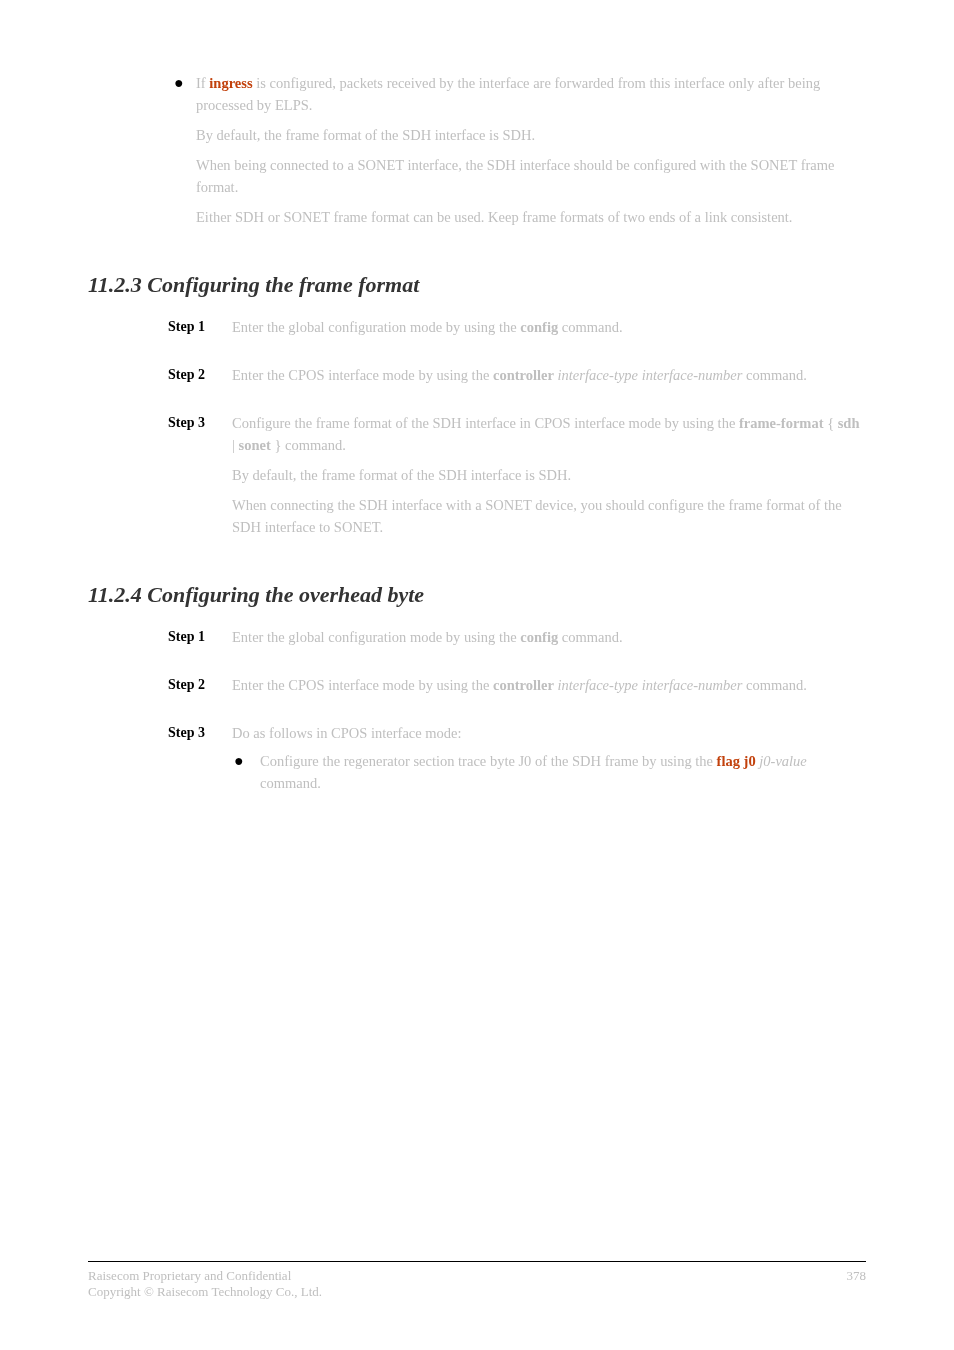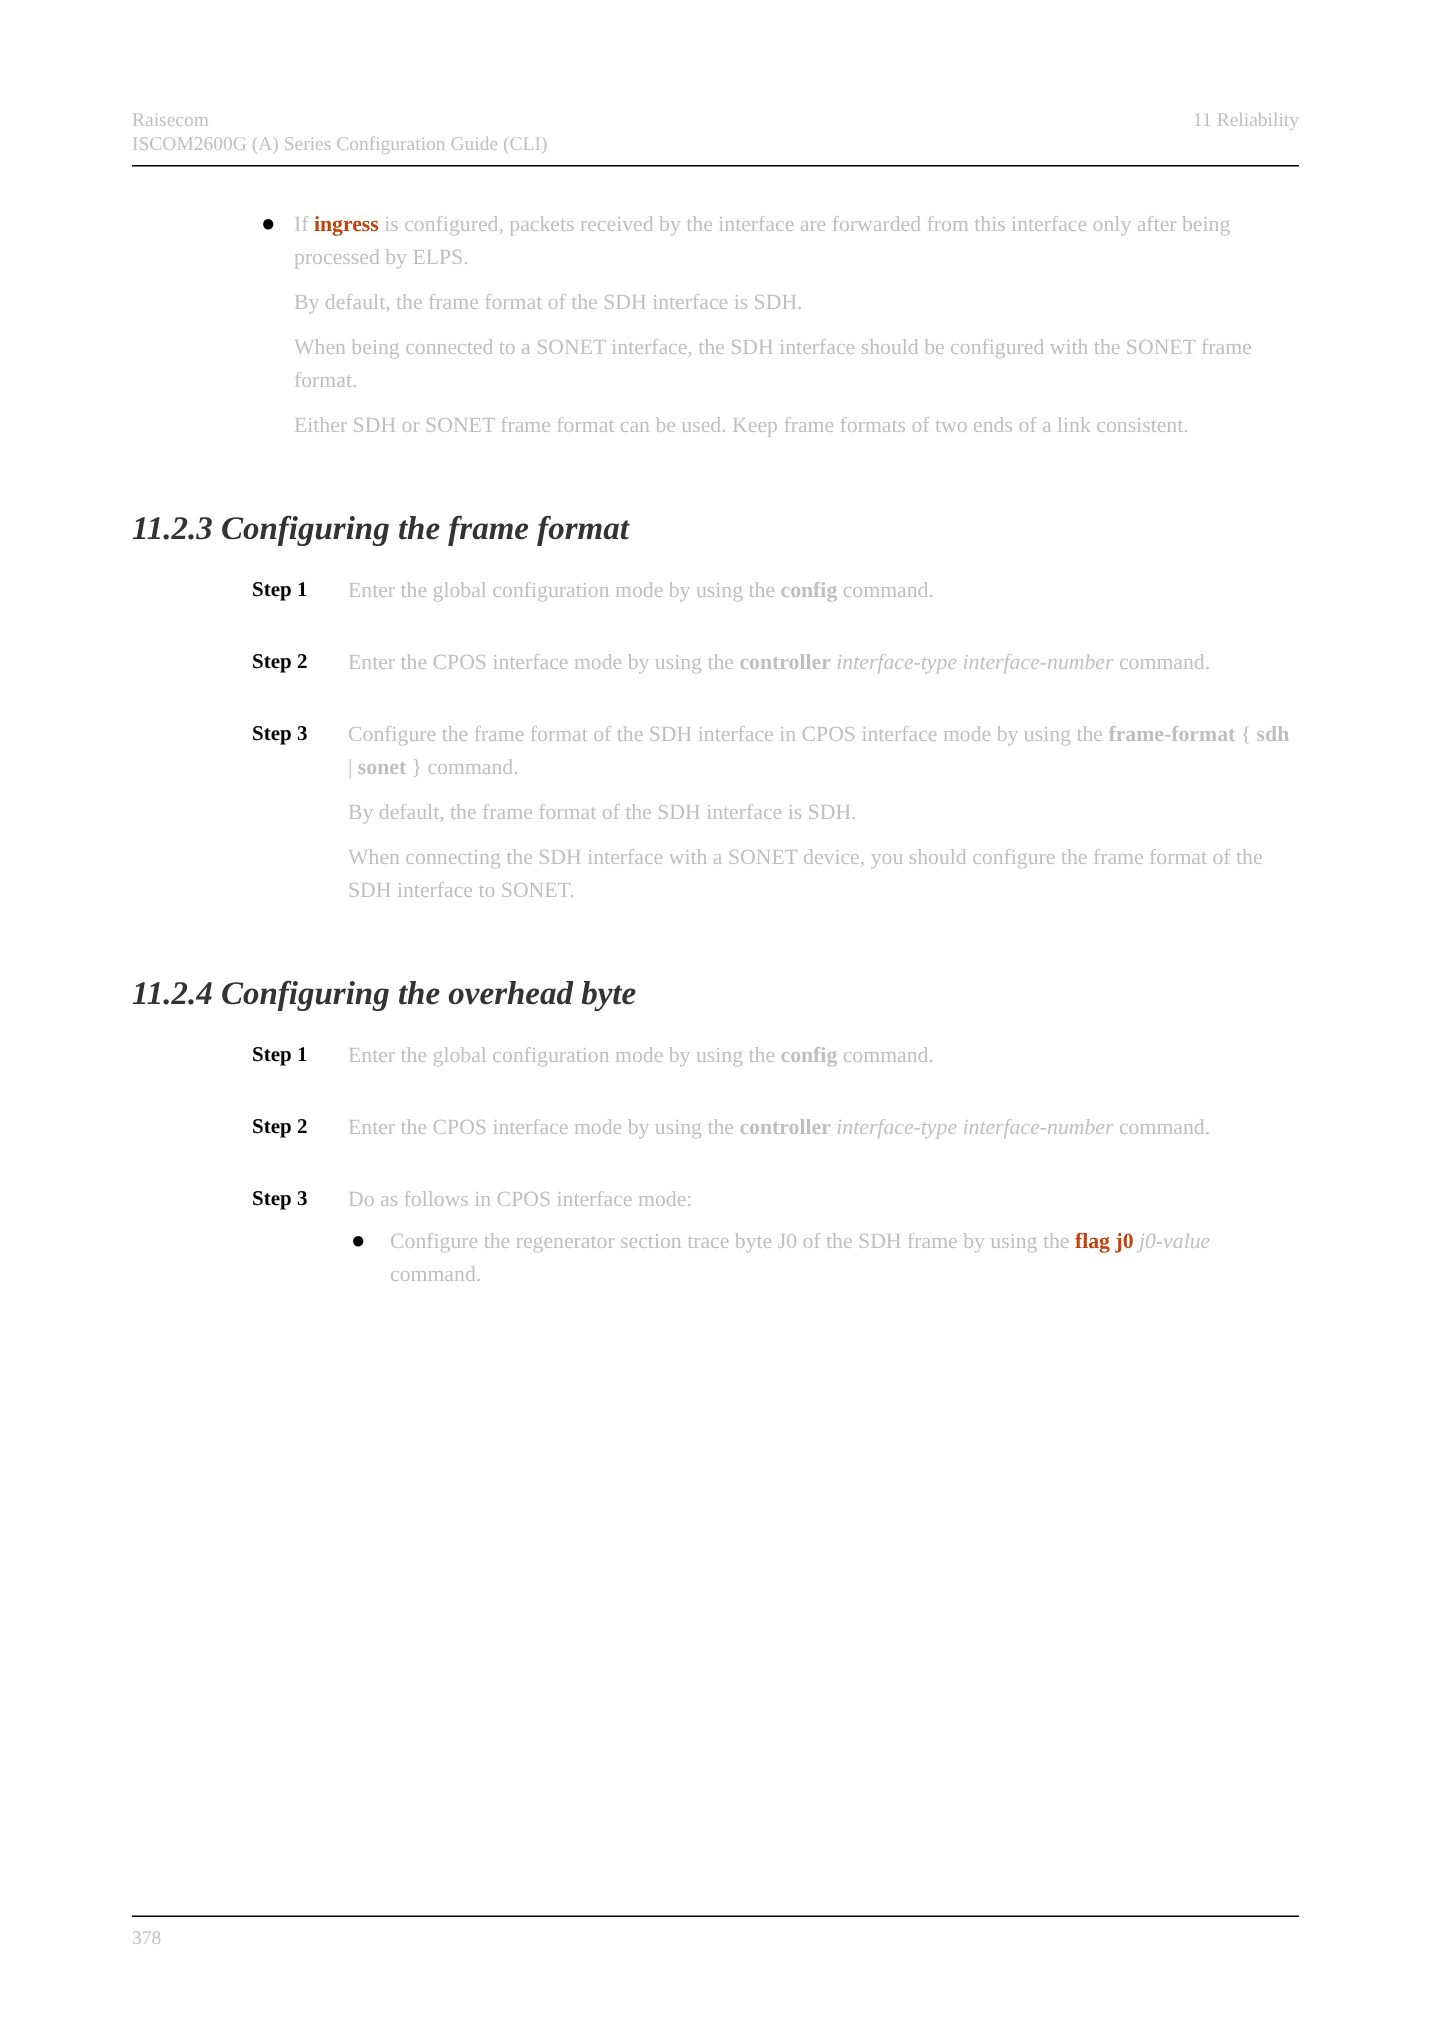--- a/index.html
+++ b/index.html
@@ -96,30 +96,20 @@
   .sub-bullet {
     display: flex;
     padding-left: 64px;
   }
   .sub-bullet .bullet-dot { width: 28px; padding-left: 2px; }
 </style>
 </head>
 <body>
 
 <div class="page">
-  <div class="header">
-    <div>
-      <div>Raisecom</div>
-      <div>ISCOM2600G (A) Series Configuration Guide (CLI)</div>
-    </div>
-    <div style="text-align:right;">
-      <div>11 Reliability</div>
-      <div>&nbsp;</div>
-    </div>
-  </div>
 
   <div class="content">
 
     <div class="bullet-row">
       <div class="bullet-dot">●</div>
       <div class="bullet-text">
         <span class="normal">If </span><span class="bold">ingress</span><span class="normal"> is configured, packets received by the interface are forwarded from this interface only after being processed by ELPS.</span>
       </div>
     </div>
 
@@ -209,14 +199,18 @@
       <div class="bullet-dot">●</div>
       <div class="bullet-text">
         <span class="normal">Configure the regenerator section trace byte J0 of the SDH frame by using the </span><span class="bold">flag j0</span><span class="italic"> j0-value</span><span class="normal"> command.</span>
       </div>
     </div>
 
   </div>
 </div>
 
 <div class="footer">
+  <div>
+    <div>Raisecom Proprietary and Confidential</div>
+    <div>Copyright © Raisecom Technology Co., Ltd.</div>
+  </div>
   <div>378</div>
 </div>
 
 </body></html>

